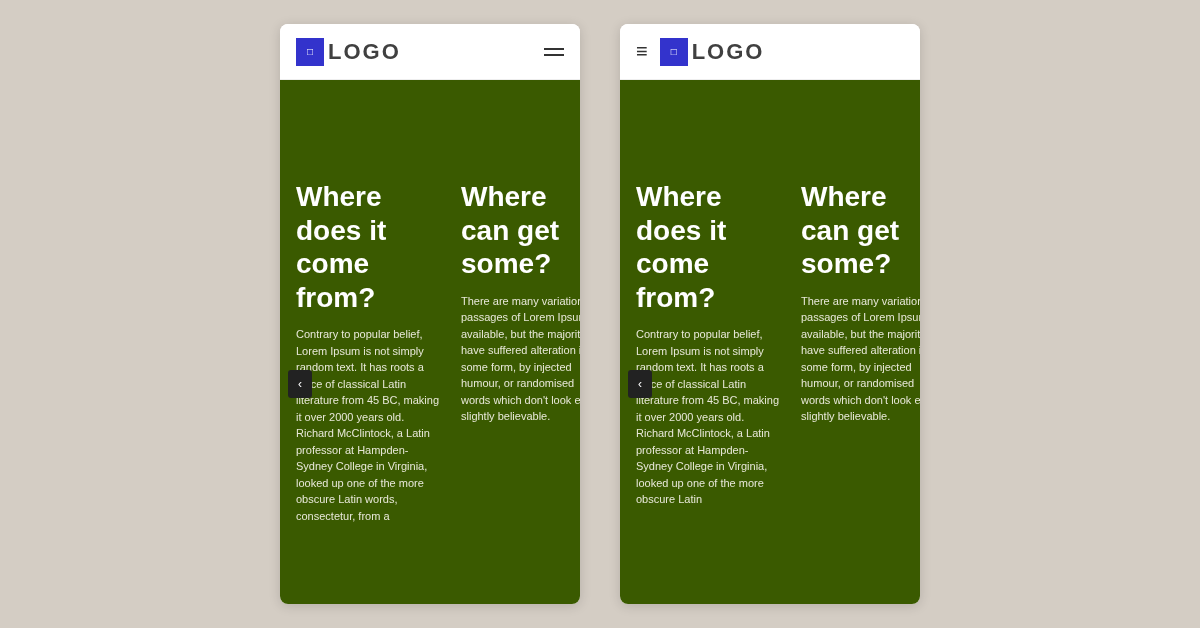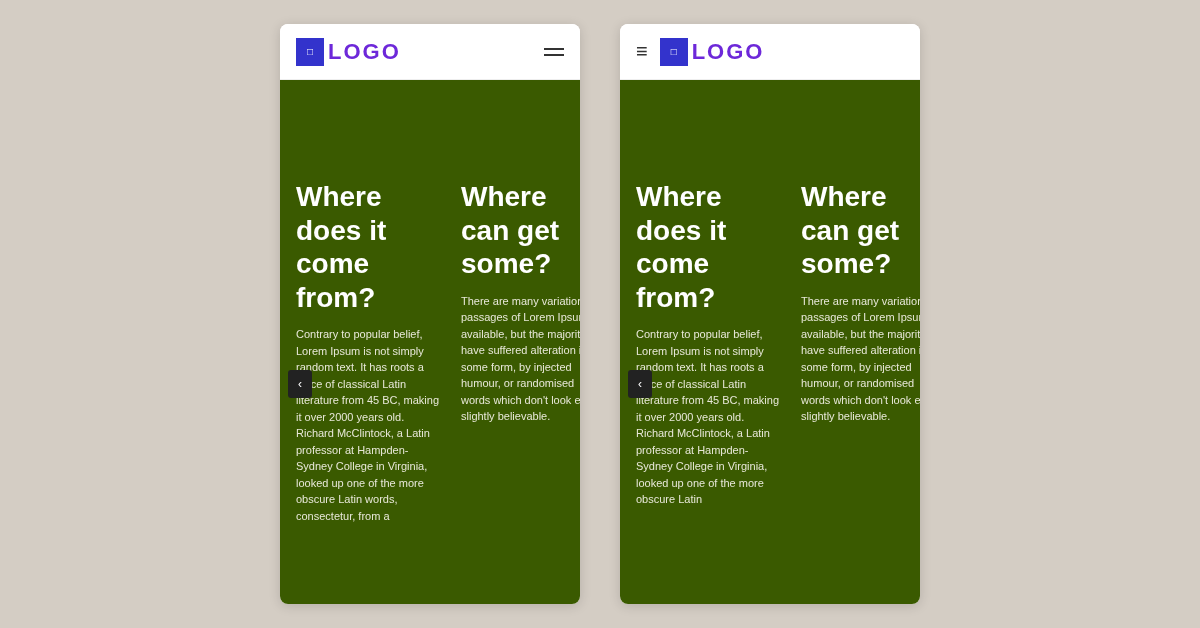--- a/index.html
+++ b/index.html
@@ -59,21 +59,21 @@
       align-items: center;
       justify-content: center;
       color: white;
       font-size: 10px;
       font-weight: bold;
     }
 
     .logo-text {
       font-size: 22px;
       font-weight: 900;
-      color: #6d28d9;
+      color: #404040;
       letter-spacing: 2px;
       text-transform: uppercase;
       text-align: center;
     }
 
     .hamburger {
       display: flex;
       flex-direction: column;
       gap: 4px;
       cursor: pointer;

